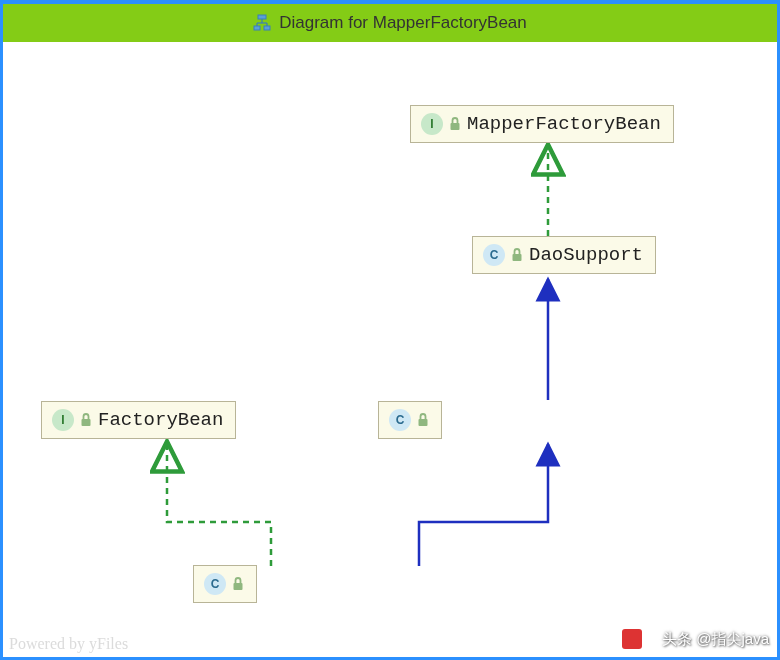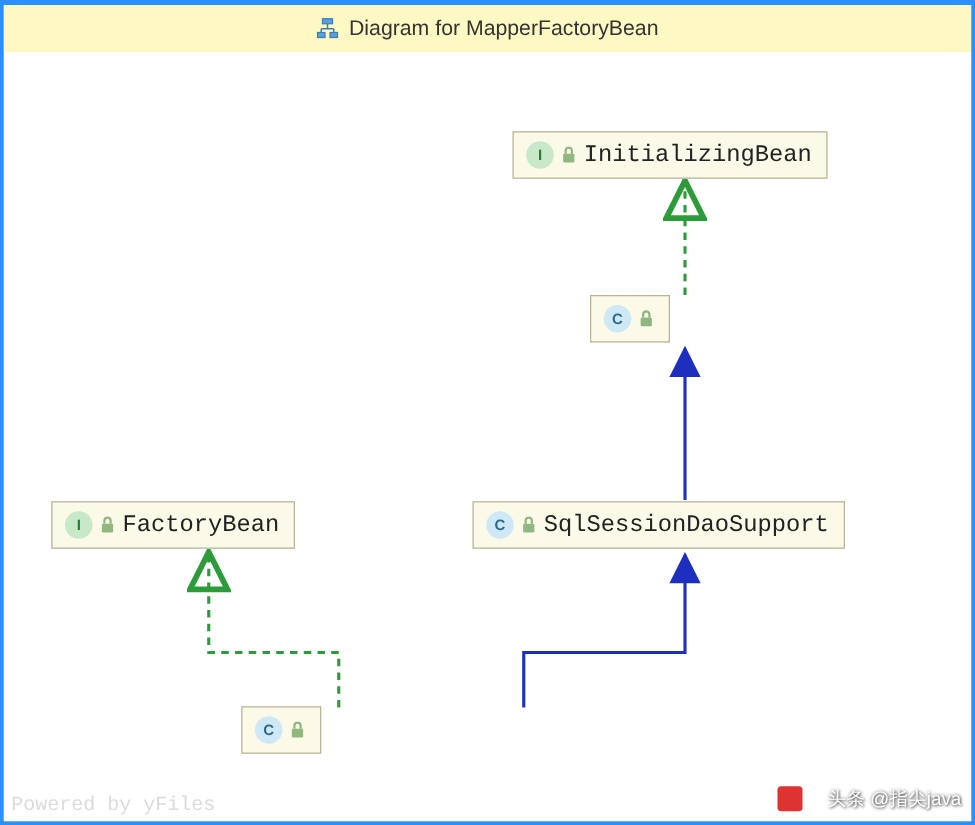--- a/index.html
+++ b/index.html
@@ -12,21 +12,21 @@
       height: 660px;
       font-family: "Consolas", "Courier New", monospace;
       background: #fff;
       position: relative;
       border: 3px solid #2b90ff;
       border-top: 4px solid #2b90ff;
       overflow: hidden;
     }
     .titlebar {
       height: 38px;
-      background: #fef9c3;
+      background: #84cc16;
       display: flex;
       align-items: center;
       justify-content: center;
       font-family: Arial, sans-serif;
       font-size: 17px;
       color: #333;
       gap: 8px;
     }
     .title-icon {
       display: inline-flex;
@@ -70,21 +70,21 @@
       color: #2b6b8f;
     }
     .lock-icon {
       display: inline-flex;
       align-items: center;
     }
     .watermark {
       position: absolute;
       left: 6px;
       bottom: 4px;
-      font-family: Liberation Mono, monospace;
+      font-family: Liberation Serif, serif;
       font-size: 16px;
       color: #c4c4c4;
       opacity: 0.6;
     }
     .credit {
       position: absolute;
       right: 8px;
       bottom: 8px;
       font-family: Arial, "Microsoft YaHei", sans-serif;
       font-size: 15px;
@@ -150,31 +150,32 @@
   </svg>
 
   <div class="node" style="left:407px; top:63px;">
     <span class="type-badge type-interface">I</span>
     <span class="lock-icon">
       <svg width="12" height="14" viewBox="0 0 12 14">
           <rect x="1.5" y="6" width="9" height="7" rx="1" fill="#8fb77f"></rect>
           <path d="M3.5 6 V3.5 a2.5 2.5 0 0 1 5 0 V6" fill="none" stroke="#8fb77f" stroke-width="1.8"></path>
         </svg>
     </span>
-    <span>InitializingBean</span>
+    <span>MapperFactoryBean</span>
   </div>
 
   <div class="node" style="left:469px; top:194px;">
     <span class="type-badge type-class">C</span>
     <span class="lock-icon">
       <svg width="12" height="14" viewBox="0 0 12 14">
           <rect x="1.5" y="6" width="9" height="7" rx="1" fill="#8fb77f"></rect>
           <path d="M3.5 6 V3.5 a2.5 2.5 0 0 1 5 0 V6" fill="none" stroke="#8fb77f" stroke-width="1.8"></path>
         </svg>
     </span>
+    <span>DaoSupport</span>
   </div>
 
   <div class="node" style="left:38px; top:359px;">
     <span class="type-badge type-interface">I</span>
     <span class="lock-icon">
       <svg width="12" height="14" viewBox="0 0 12 14">
           <rect x="1.5" y="6" width="9" height="7" rx="1" fill="#8fb77f"></rect>
           <path d="M3.5 6 V3.5 a2.5 2.5 0 0 1 5 0 V6" fill="none" stroke="#8fb77f" stroke-width="1.8"></path>
         </svg>
     </span>
@@ -182,21 +183,20 @@
   </div>
 
   <div class="node" style="left:375px; top:359px;">
     <span class="type-badge type-class">C</span>
     <span class="lock-icon">
       <svg width="12" height="14" viewBox="0 0 12 14">
           <rect x="1.5" y="6" width="9" height="7" rx="1" fill="#8fb77f"></rect>
           <path d="M3.5 6 V3.5 a2.5 2.5 0 0 1 5 0 V6" fill="none" stroke="#8fb77f" stroke-width="1.8"></path>
         </svg>
     </span>
-    <span>SqlSessionDaoSupport</span>
   </div>
 
   <div class="node" style="left:190px; top:523px;">
     <span class="type-badge type-class">C</span>
     <span class="lock-icon">
       <svg width="12" height="14" viewBox="0 0 12 14">
           <rect x="1.5" y="6" width="9" height="7" rx="1" fill="#8fb77f"></rect>
           <path d="M3.5 6 V3.5 a2.5 2.5 0 0 1 5 0 V6" fill="none" stroke="#8fb77f" stroke-width="1.8"></path>
         </svg>
     </span>

